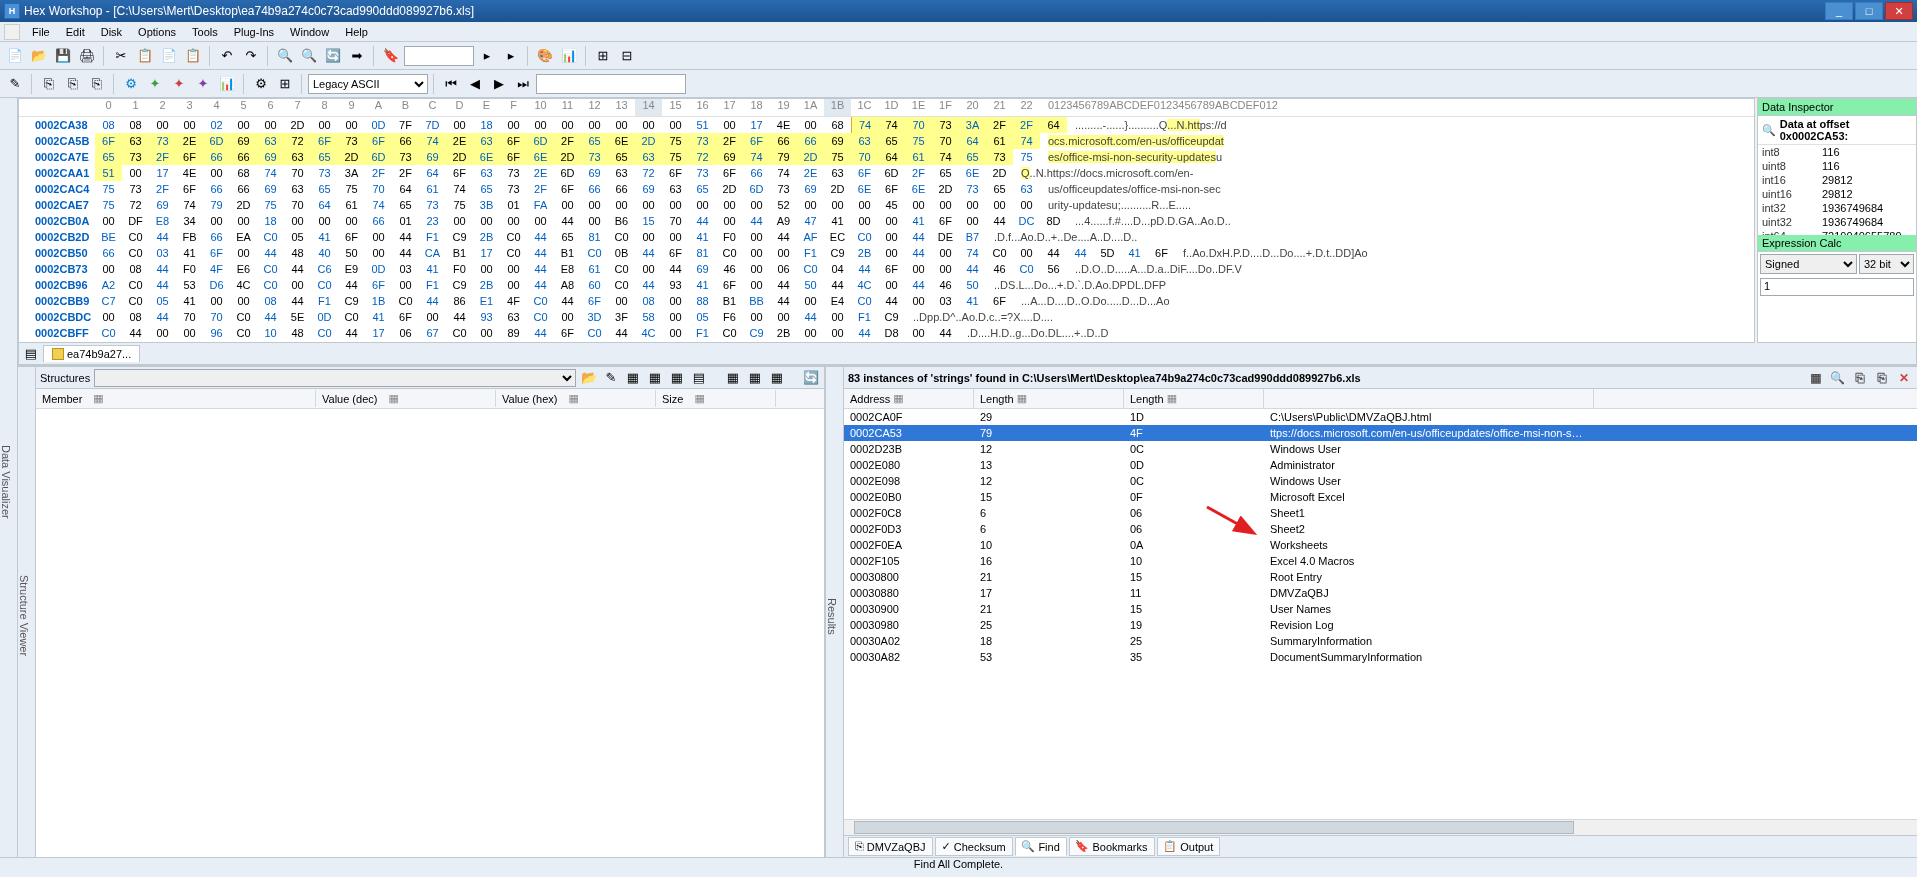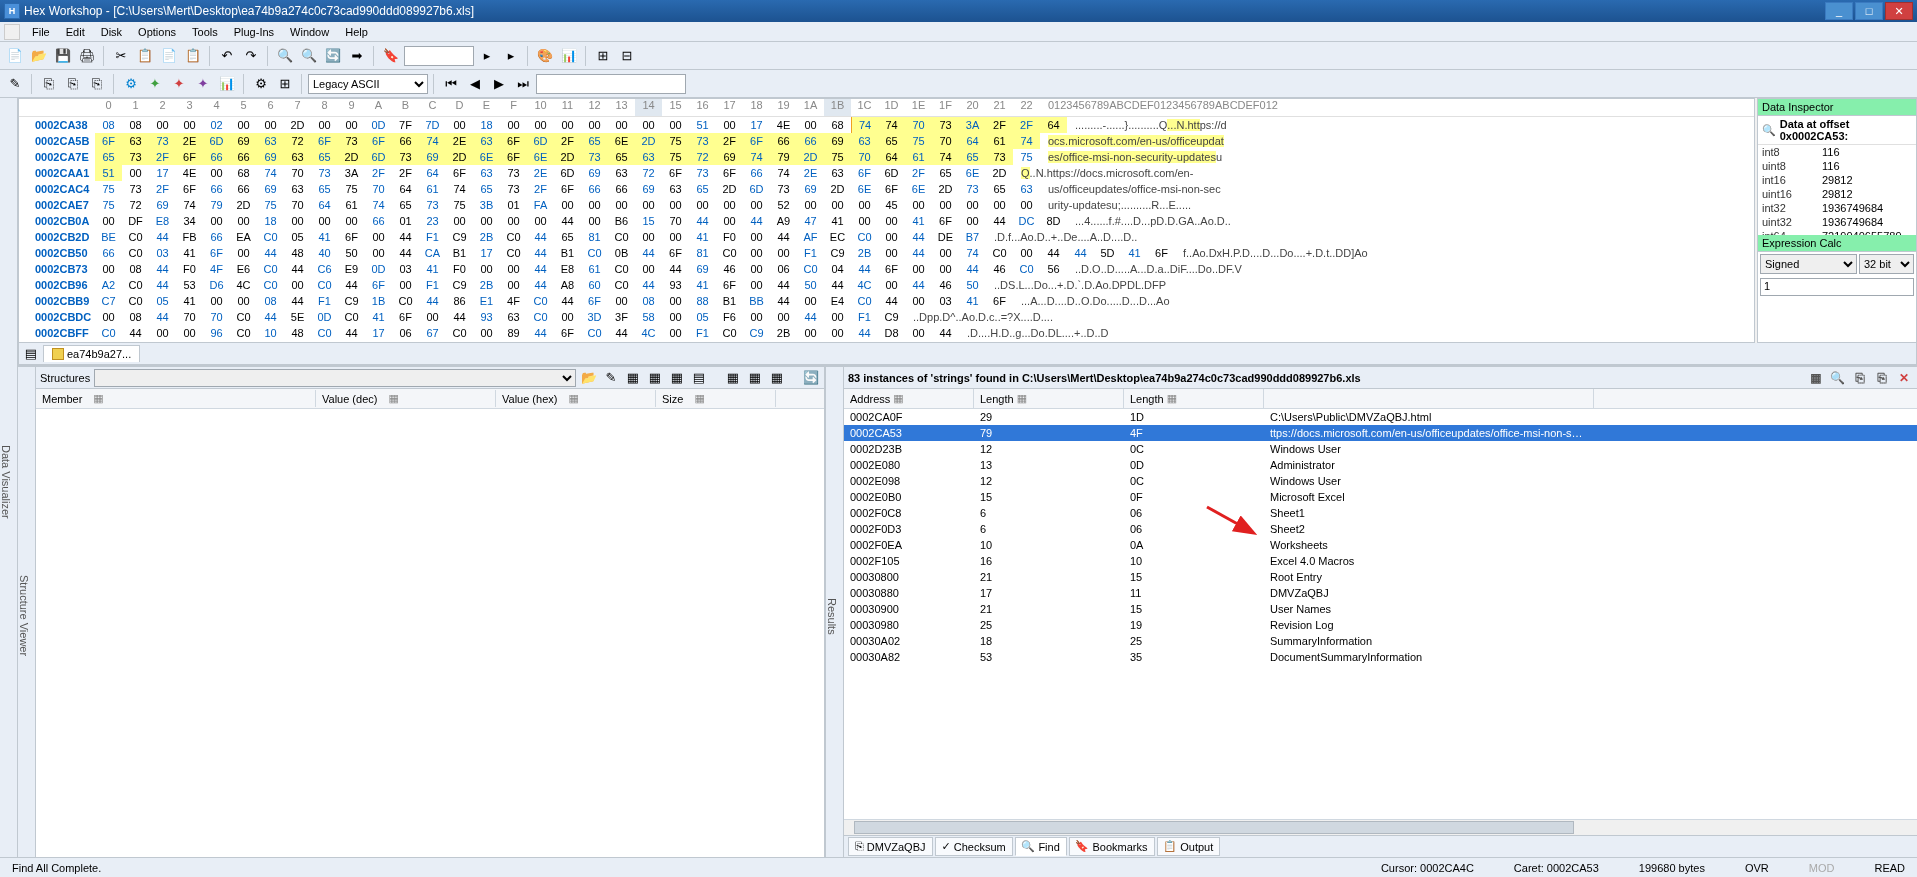--- a/index.html
+++ b/index.html
@@ -70,21 +70,21 @@
 .results-col { padding: 2px 6px; border-right: 1px solid #d0d8e0; display:flex; align-items:center; gap:3px;}
 .results-body { flex:1; overflow-y: auto; }
 .res-row { display: flex; height: 16px; line-height: 16px; cursor:pointer; }
 .res-row.sel { background: #3078d8; color: #fff; }
 .res-cell { padding: 0 6px; overflow: hidden; white-space: nowrap; text-overflow: ellipsis; }
 .results-tabs { height: 22px; background: #e8eef6; border-top: 1px solid #c0c8d0; display: flex; align-items: center; padding: 0 4px; gap:2px;}
 .res-tab { padding: 2px 6px; border: 1px solid #c0c8d0; background: #f8fafd; cursor:pointer; display:flex; align-items:center; gap:3px; font-size:11px;}
 .res-tab.active { background:#fff; border-bottom-color:#fff;}
 .hscroll { height:16px; background:#f0f0f0; border-top:1px solid #d0d8e0; position:relative;}
 .hscroll-thumb { position:absolute; left:10px; top:1px; height:13px; width:720px; background:#d0d8e0; border:1px solid #b0b8c0;}
-.statusbar { height: 20px; background: #e8eef6; border-top: 1px solid #c0c8d0; display: flex; align-items: center; padding: 0 6px; font-size: 11px; gap: 28px; }
+.statusbar { height: 20px; background: #e8eef6; border-top: 1px solid #c0c8d0; display: flex; align-items: center; padding: 0 6px; font-size: 11px; gap: 28px; flex-direction: column; }
 .statusbar .sp { flex:1;}
 .statusbar .cell { padding: 0 6px; }
 .arrow-annotation { position:absolute; pointer-events:none; }
 .side-label { writing-mode: vertical-lr; transform: rotate(180deg); }
 </style>
 </head>
 <body>
 
 <div class="titlebar">
   <div class="icon">H</div>

